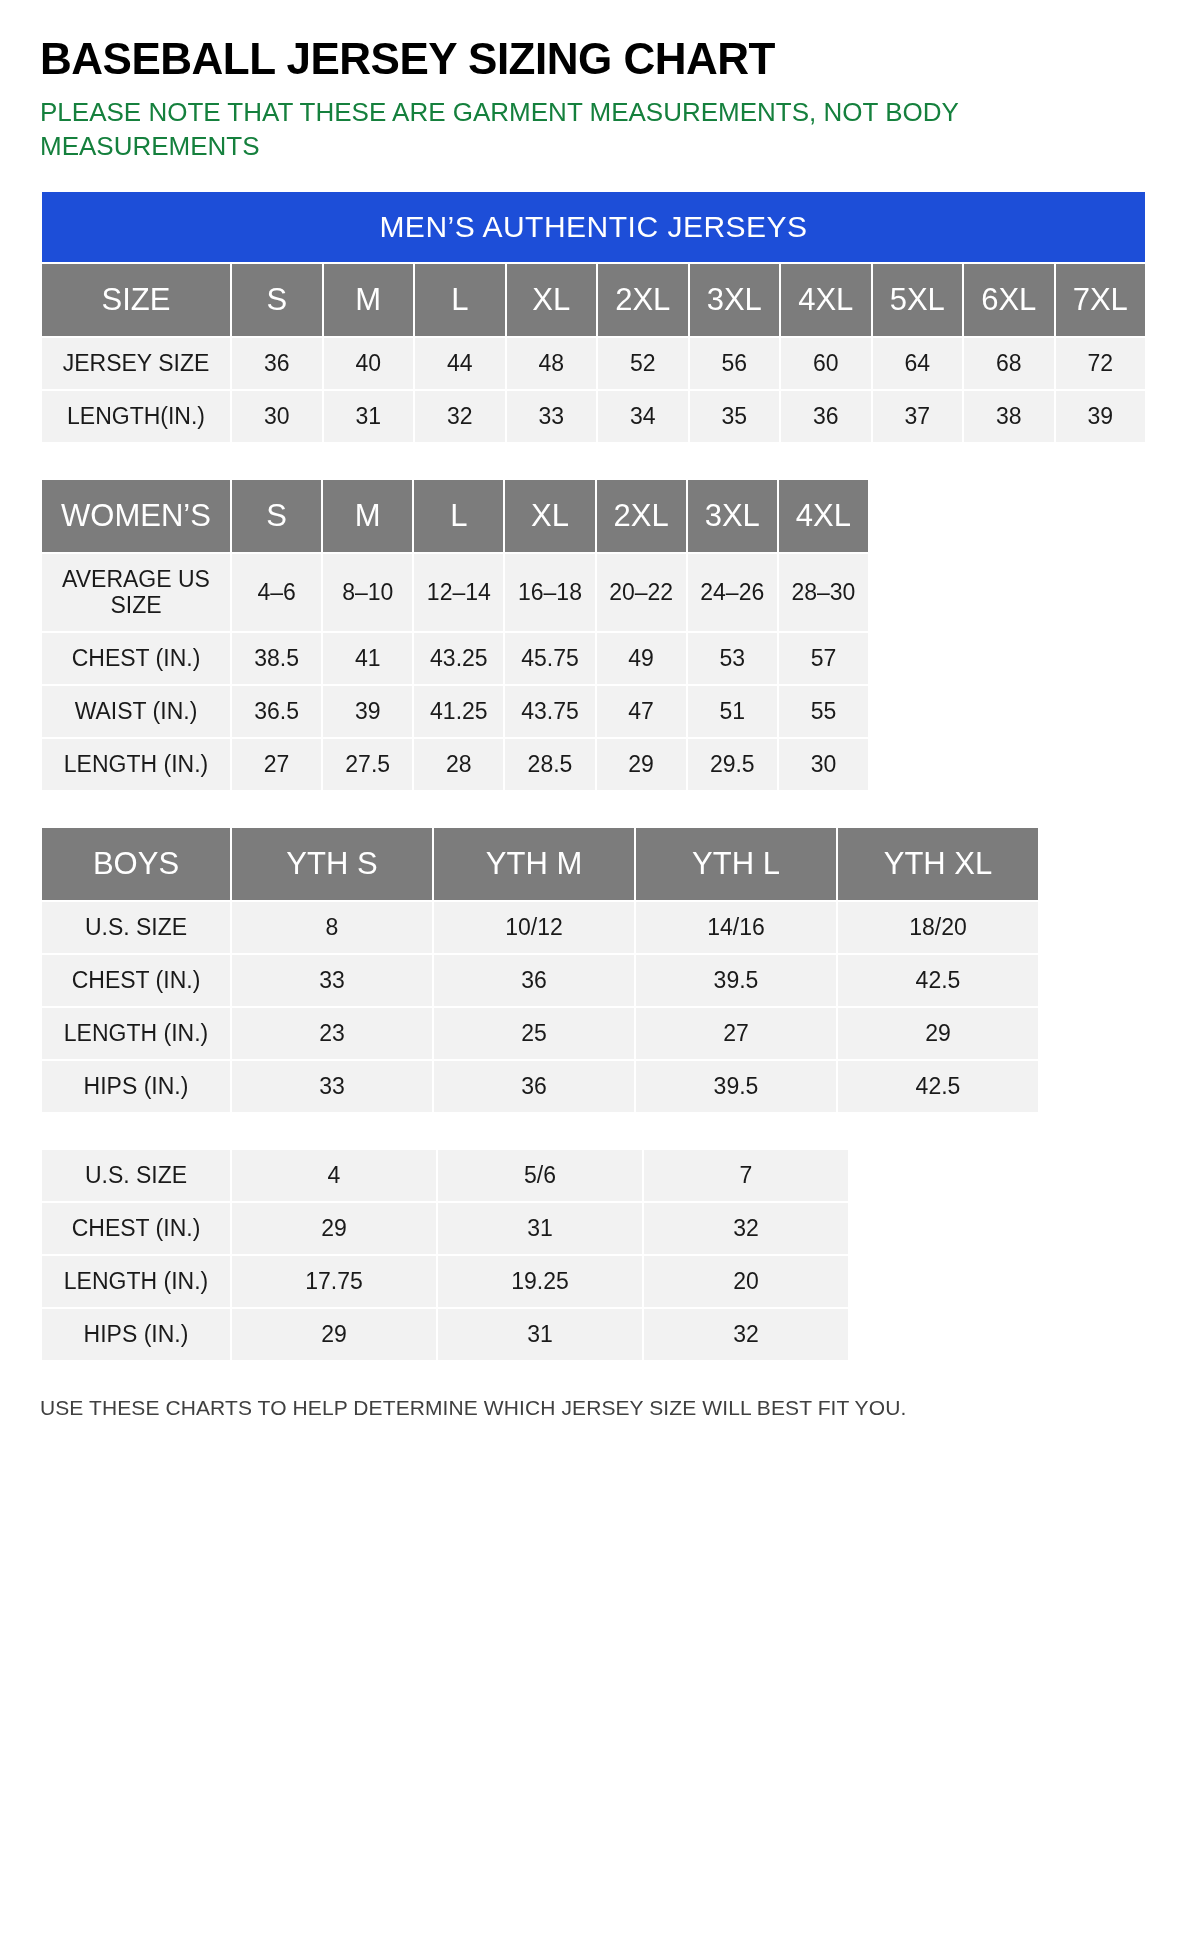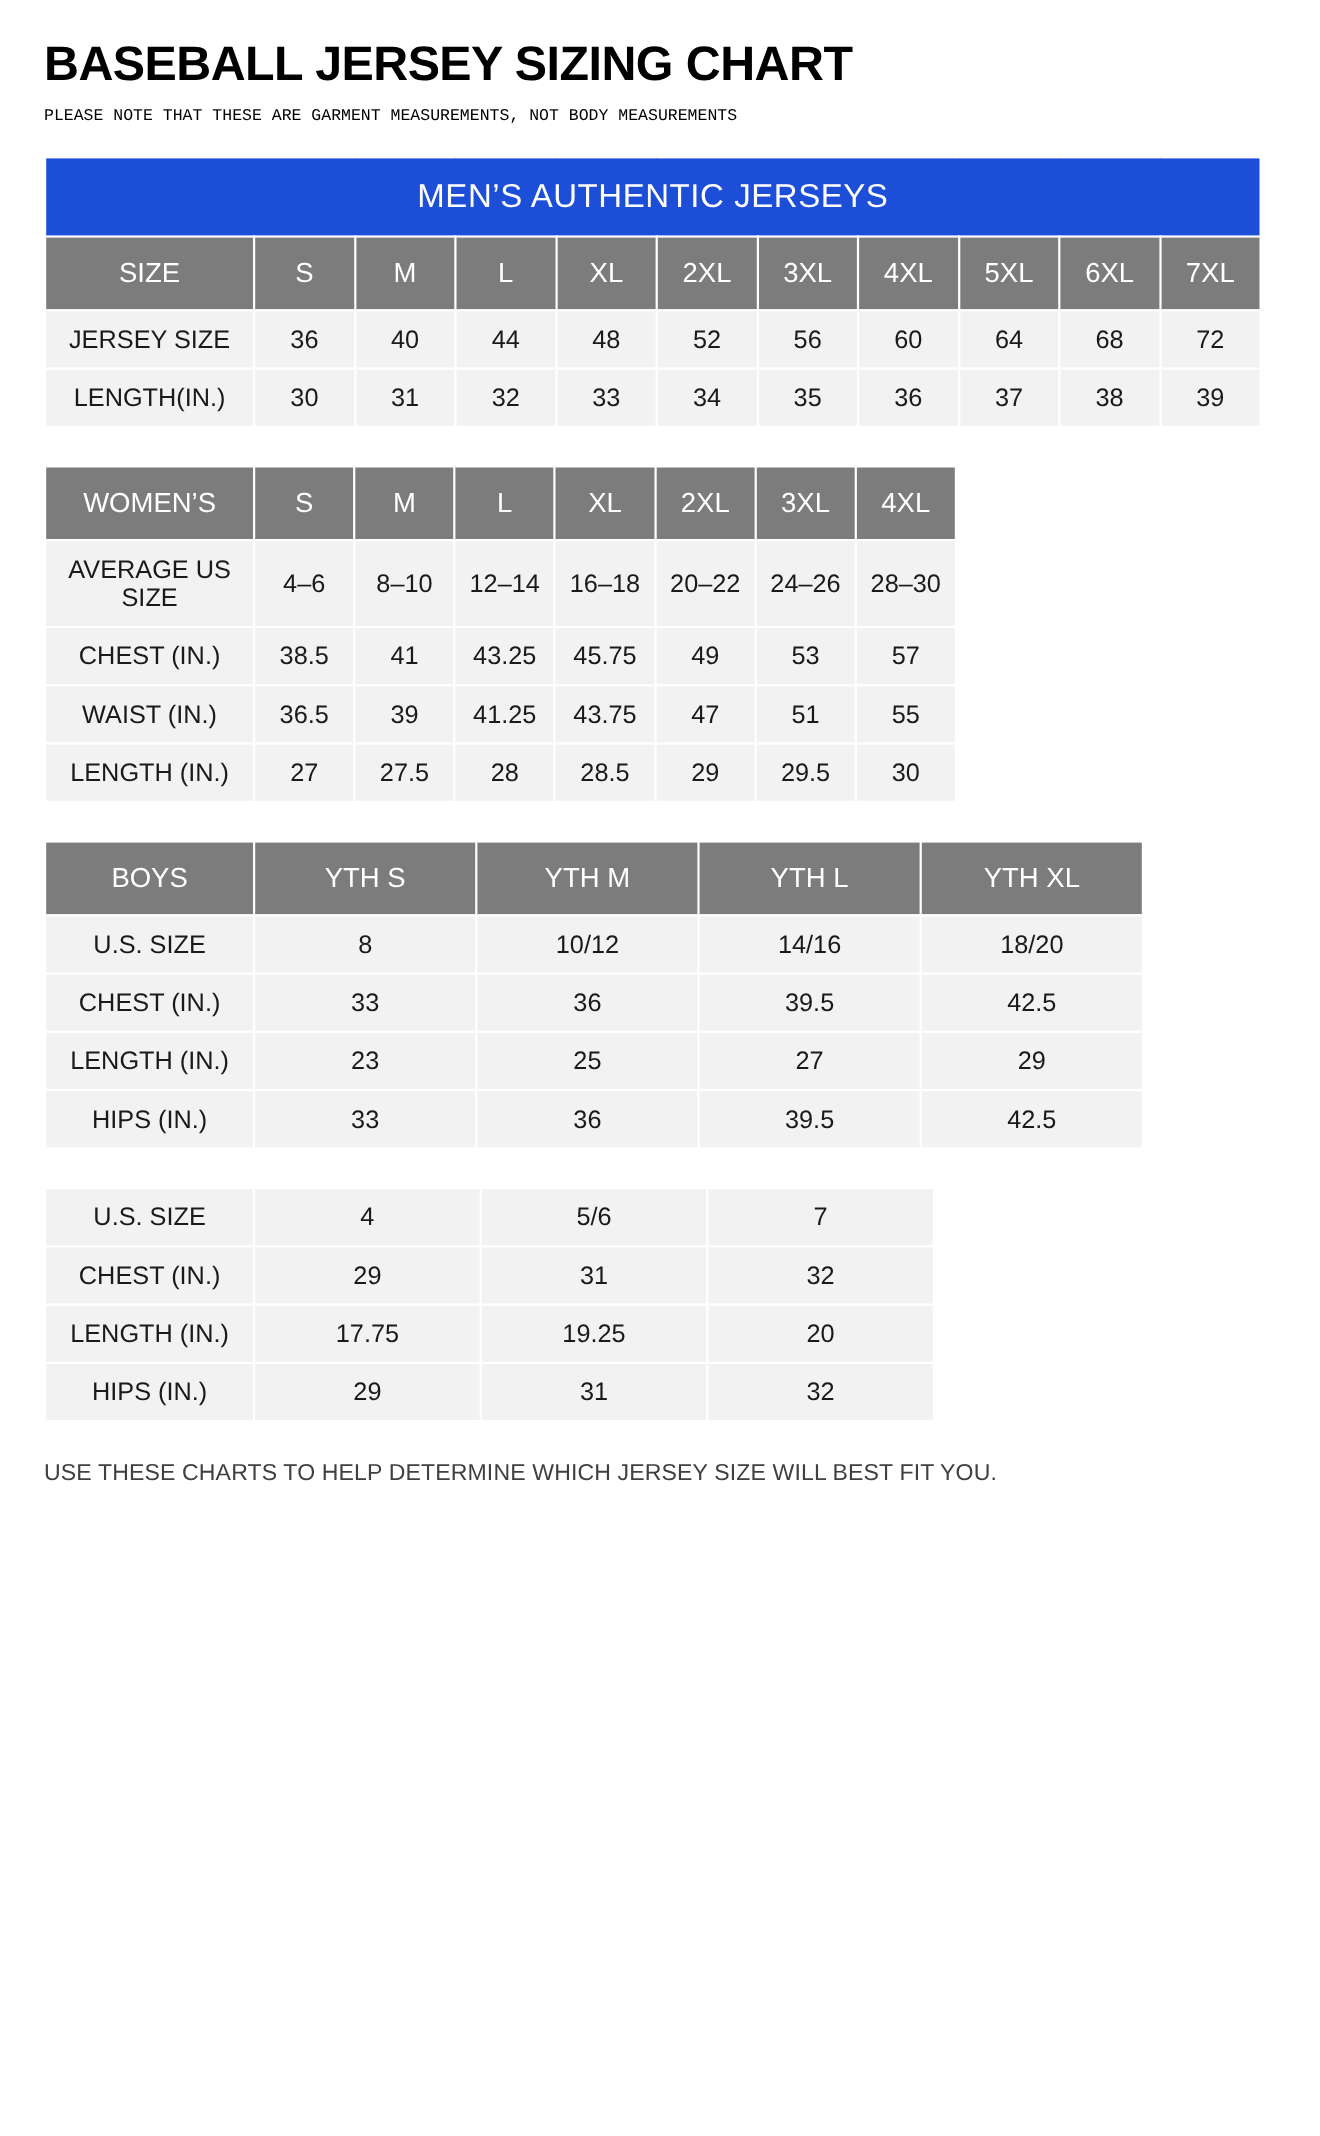--- a/index.html
+++ b/index.html
@@ -20,26 +20,25 @@
     padding: 30px 53px 20px 40px;
   }
   .title {
     font-size: 44px;
     font-weight: bold;
     letter-spacing: -0.5px;
     margin: 6px 0 14px 0;
     line-height: 1.05;
   }
   .note {
-    color: #000000;
-    font-size: 15px;
+    color: #15803d;
+    font-size: 26px;
     line-height: 1.3;
     margin: 0 0 26px 0;
     max-width: 1090px;
-    font-family: Liberation Mono, monospace;
   }
   table {
     border-collapse: collapse;
     width: 100%;
     margin-bottom: 34px;
     table-layout: fixed;
   }
   td, th {
     border: 2px solid #ffffff;
     text-align: center;
@@ -52,21 +51,21 @@
   .banner td {
     background: #1d4ed8;
     color: #ffffff;
     font-size: 30px;
     letter-spacing: 0.5px;
     padding: 18px 2px;
   }
   .hdr td {
     background: #7c7c7c;
     color: #ffffff;
-    font-size: 25px;
+    font-size: 31px;
     padding: 18px 2px;
   }
   .cell {
     background: #f2f2f2;
   }
   .rowlabel {
     background: #f2f2f2;
     font-size: 23px;
     padding-left: 6px;
     padding-right: 6px;

